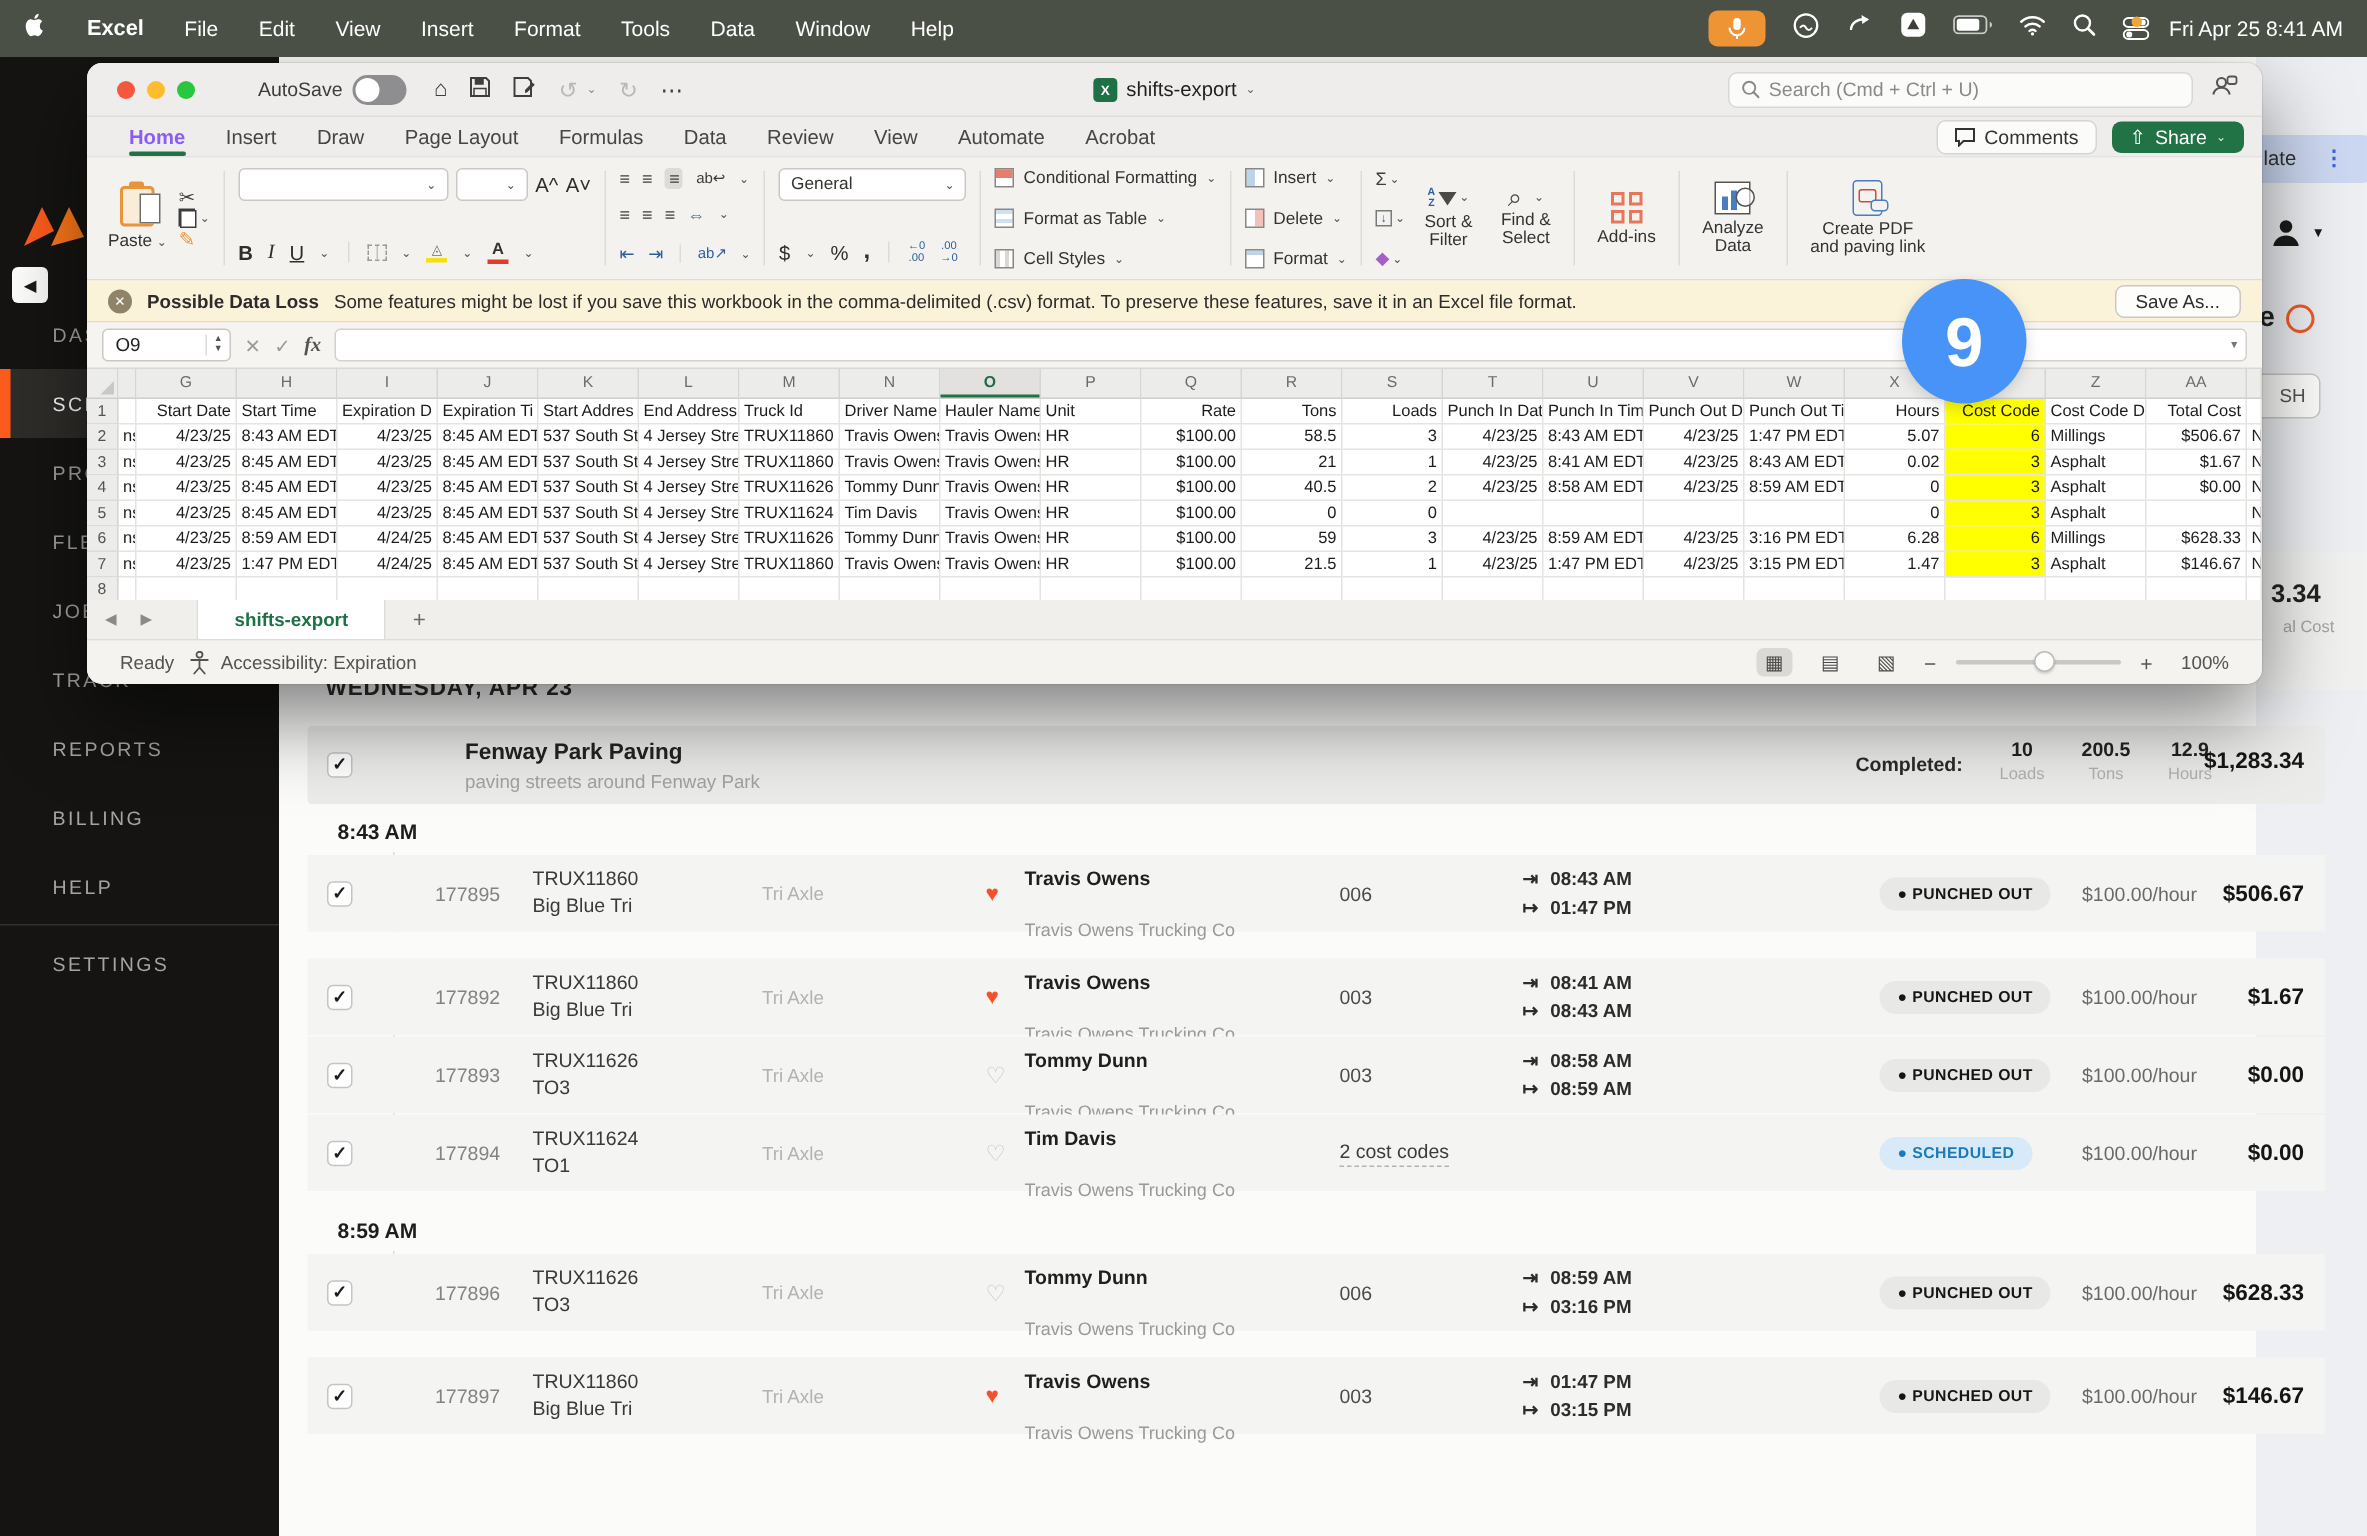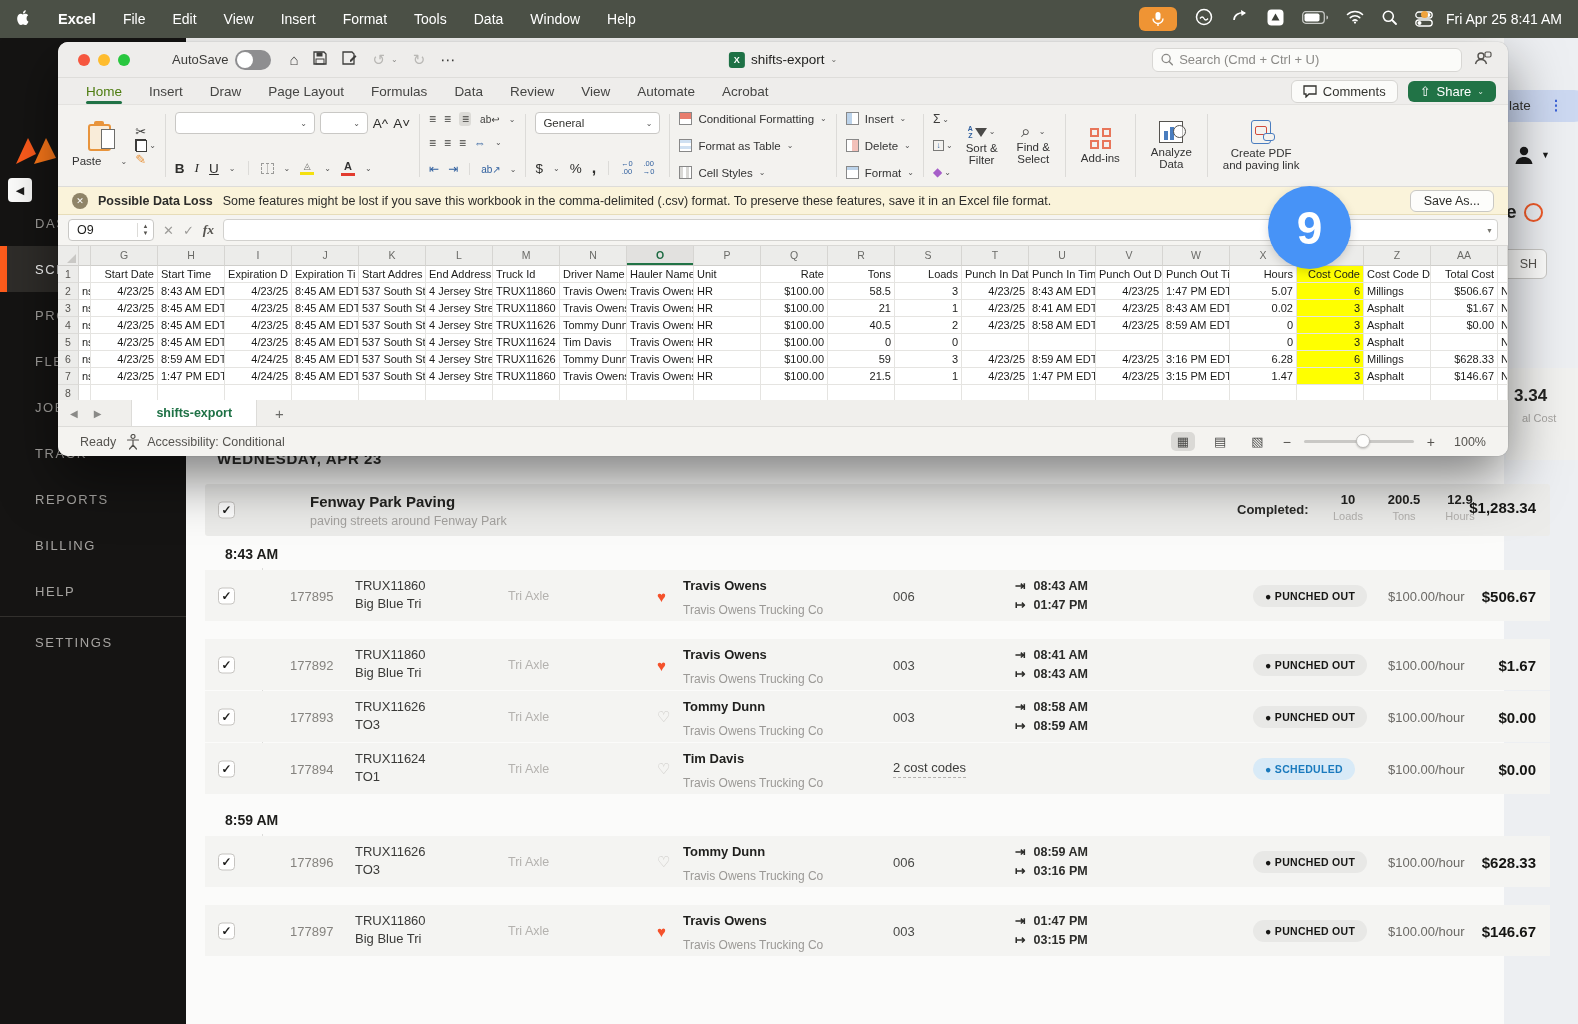--- a/index.html
+++ b/index.html
@@ -46,21 +46,21 @@
 .group-line{position:absolute;left:57px;top:22px;bottom:0;width:1px;background:#dcdcda}
 .shift-row{position:relative;height:51px;background:#f4f4f2;margin-bottom:1px}
 .sr-id{position:absolute;left:85px;font-size:13px;color:#85837f}
 .sr-truck{position:absolute;left:150px;top:7px;font-size:13px;color:#3a3a38;line-height:18px}
 .sr-type{position:absolute;left:303px;font-size:12.5px;color:#b4b2af}
 .sr-heart{position:absolute;left:452px;font-size:15px}
 .sr-heart.fav{color:#f4512b}
 .sr-heart.nofav{color:#c9c7c4}
 .sr-driver{position:absolute;left:478px;top:8px}
 .sr-driver .n{font-size:13px;font-weight:bold;color:#1f1f1d}
-.sr-driver .c{font-size:12px;color:#9b9996;margin-top:10px}
+.sr-driver .c{font-size:12px;color:#9b9996;margin-top:20px}
 .sr-unit{position:absolute;left:688px;font-size:13px;color:#4a4a48}
 .sr-note{position:absolute;left:688px;font-size:13px;color:#3c3c3a;border-bottom:1px dashed #b5b3b0;padding-bottom:2px}
 .sr-punch{position:absolute;left:810px;top:7px;font-size:12.5px;font-weight:bold;color:#2c2c2a;line-height:19px}
 .sr-punch .ic{display:inline-block;width:15px}
 .pill{position:absolute;left:1048px;padding:5px 12px;border-radius:13px;font-size:10.5px;font-weight:bold;letter-spacing:.3px;white-space:nowrap}
 .pill.punched-out{background:#e8e8e6;color:#161614}
 .pill.scheduled{background:#d8eaf7;color:#1a7abd}
 .sr-rate{position:absolute;left:1183px;font-size:13px;color:#6b6965}
 .sr-total{position:absolute;right:14px;font-size:15px;font-weight:bold;color:#151513}
 
@@ -92,21 +92,21 @@
 .doc-title{position:absolute;left:50%;transform:translateX(-50%);display:flex;align-items:center;gap:6px}
 .doc-ic{width:16px;height:16px;background:#1e7145;border-radius:3px;color:#fff;font-size:9px;font-weight:bold;display:flex;align-items:center;justify-content:center}
 .doc-name{font-size:13.5px;color:#1f1f1d}
 .search-box{margin-left:auto;width:310px;height:24px;background:#fbfbf9;border:1px solid #d8d7d4;border-radius:6px;display:flex;align-items:center;padding:0 8px;gap:6px}
 .search-box input{border:none;outline:none;background:transparent;font-size:13px;color:#3c3c3a;width:100%;font-family:"Liberation Sans",sans-serif}
 .search-box input::placeholder{color:#8b8a87}
 .presence{margin-left:12px;margin-right:4px;color:#55534f}
 
 .xl-tabrow{height:27px;display:flex;align-items:center;padding-left:28px;gap:27px;background:#eeedeb;border-bottom:1px solid #e3e2df;font-size:13.5px;color:#454543}
 .rtab{height:100%;display:flex;align-items:center;position:relative}
-.rtab.active{color:#4d7c0f;font-weight:normal}
+.rtab.active{color:#8b5cf6;font-weight:bold}
 .rtab.active::after{content:"";position:absolute;left:0;right:0;bottom:0;height:3px;background:#217346;border-radius:2px}
 .tabrow-right{margin-left:auto;margin-right:12px;display:flex;gap:10px;align-items:center}
 .btn-comments{display:flex;align-items:center;gap:6px;font-size:13px;color:#33332f;background:#fbfbf9;border:1px solid #d6d5d2;border-radius:6px;padding:3px 11px}
 .btn-share{display:flex;align-items:center;gap:6px;font-size:13px;color:#fff;background:#217346;border-radius:6px;padding:3px 12px}
 .btn-share .chev{color:#d7e8dd}
 
 .xl-ribbon{height:82px;background:#f3f2ef;border-bottom:1px solid #dddcd9;display:flex;align-items:stretch;gap:7px;padding:5px 10px;font-size:11.5px;color:#333}
 .vsep{width:1px;background:#dcdbd8;margin:4px 2px}
 .chev{font-size:8px;color:#555}
 .rcol{display:flex;flex-direction:column;justify-content:space-between;padding:2px 0}
@@ -584,21 +584,21 @@
   </div>
 
   <div class="xl-ribbon">
     <div class="rrow" style="gap:4px">
       <div class="paste-big">
         <div class="clip">
             <div class="clip-b"></div>
             <div class="clip-t"></div>
             <div class="clip-p"></div>
           </div>
-        <div class="rrow" style="gap:19px">
+        <div class="rrow" style="gap:3px">
             <span>Paste</span>
             <span class="chev">⌄</span>
           </div>
       </div>
       <div class="clip-col">
         <span class="ric">
             <span>✂</span>
           </span>
         <span class="ric">
             <span class="copy-ic"></span>
@@ -1051,21 +1051,21 @@
     <span class="st-plus">+</span>
   </div>
 
   <div class="xl-status">
     <span>Ready</span>
     <span class="acc">
       <svg width="14" height="16" viewBox="0 0 14 16">
           <circle cx="7" cy="2.5" r="2" fill="none" stroke="#55534f" stroke-width="1.2"></circle>
           <path d="M1.5 6h11M7 6v5M7 11l-3.5 4M7 11l3.5 4" stroke="#55534f" stroke-width="1.2" fill="none" stroke-linecap="round"></path>
         </svg>
-      <span>Accessibility: Conditional</span>
+      <span>Accessibility: Expiration</span>
     </span>
     <div class="status-right">
       <span class="view-ic sel">▦</span>
       <span class="view-ic">▤</span>
       <span class="view-ic">▧</span>
       <span class="zoom-pm">−</span>
       <span class="zoom-track">
           <span class="zoom-thumb"></span>
         </span>
       <span class="zoom-pm">+</span>

